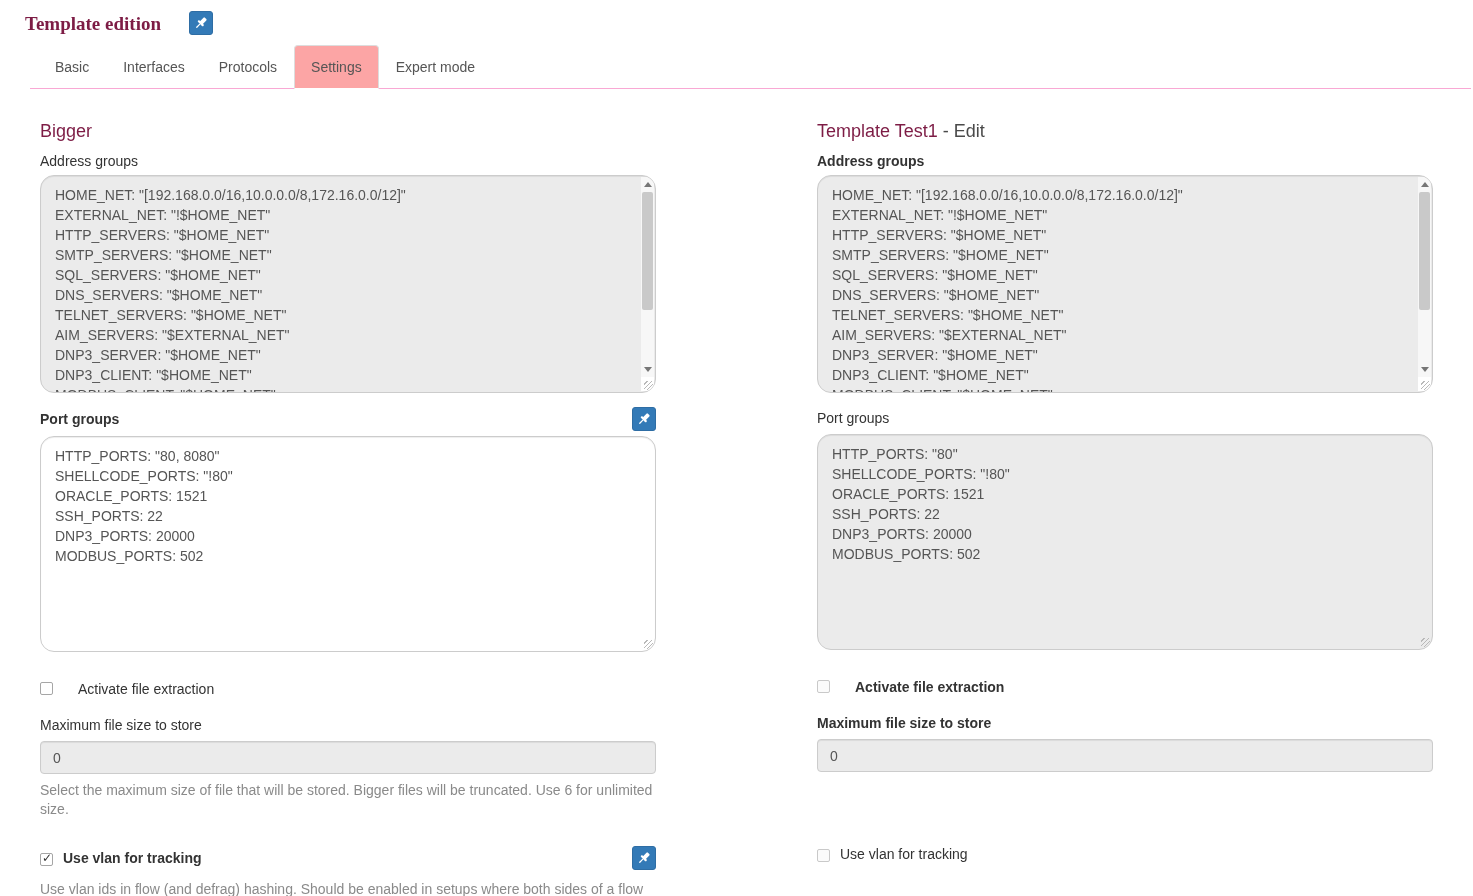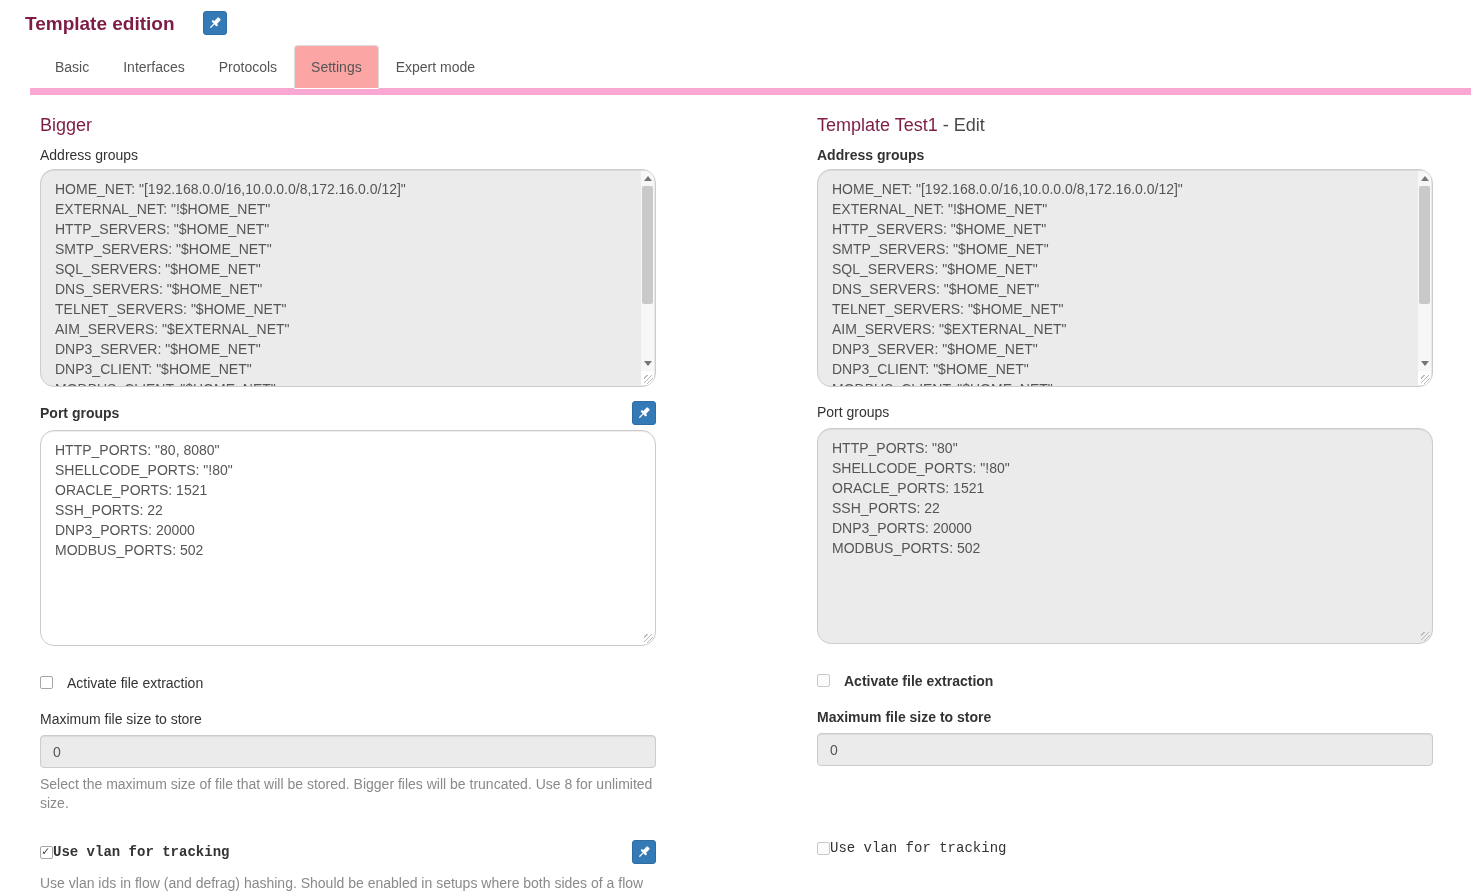--- a/index.html
+++ b/index.html
@@ -3,28 +3,28 @@
 <meta charset="utf-8">
 <style>
   * { margin:0; padding:0; box-sizing:content-box; }
   html,body { background:#fff; }
   body {
     width:1473px; height:896px; overflow:hidden;
     font-family:"Liberation Sans","DejaVu Sans",sans-serif;
     font-size:14px; color:#333;
   }
   
-  .title-row { display:flex; align-items:center; gap:28px; padding:11px 0 0 25px; }
+  .title-row { display:flex; align-items:center; gap:28px; padding:11px 0 0 25px;font-family:Liberation Serif, serif; }
   .page-title { font-size:19px; font-weight:bold; color:#7d1c45; line-height:23px; }
   .pin-btn {
     width:22px; height:22px; background:#337ab7; border:1px solid #2e6da4; border-radius:3px;
     display:inline-flex; align-items:center; justify-content:center; cursor:pointer; flex:0 0 auto;
   }
   
-  .tabs { list-style:none; display:flex; margin:10px 2px 0 30px; padding-left:8px; border-bottom:7px solid #f9a8d4; }
+  .tabs { list-style:none; display:flex; margin:10px 2px 12px 30px; padding-left:8px; border-bottom:1px solid #f9a8d4; }
   .tab {
     padding:11px 16px; color:#555; cursor:pointer; position:relative; margin-bottom:-1px;
     border:1px solid transparent; border-radius:4px 4px 0 0; line-height:20px;
   }
   .tab.active { background:#fca5a5; border-color:#ddd; border-bottom-color:#fff; }
   
   .content { display:flex; gap:161px; padding-left:40px; }
   .col { width:616px; flex:0 0 auto; }
   .col-heading { font-size:18px; font-weight:400; color:#7d1c45; margin:19px 0 0; line-height:22px; }
   .col-heading a { color:#7d1c45; text-decoration:none; cursor:pointer; }
@@ -55,32 +55,32 @@
   .tri-down { width:0; height:0; border-left:4px solid transparent; border-right:4px solid transparent; border-top:5px solid #767676; }
   .sb-thumb { position:absolute; top:15px; left:1px; width:11px; height:118px; background:#c9c9c9; border-radius:2px; cursor:pointer; }
   .corner { position:absolute; right:1px; bottom:1px; width:13px; height:14px; background:#fff; border-radius:0 0 3px 0; }
   .grip { position:absolute; right:2px; bottom:2px; width:9px; height:9px;
           background:repeating-linear-gradient(135deg, transparent 0 2px, #b9b9b9 2px 3px); cursor:nwse-resize; }
   
   .cb { display:inline-block; width:13px; height:13px; border:1px solid #a6a6a6; border-radius:2px;
         background:#fff; position:relative; box-sizing:border-box; flex:0 0 auto; cursor:pointer; }
   .cb.dim { border-color:#c9c9c9; background:#fbfbfb; cursor:default; }
   .cb.checked::after { content:"\2713"; position:absolute; left:1px; top:-3px; font-size:12px; font-weight:700; color:#333; }
-  .cb-row { display:flex; align-items:center; gap:14px; margin-top:28px; min-height:17px; }
+  .cb-row { display:flex; align-items:center; gap:25px; margin-top:28px; min-height:17px; }
   
   .max-label { margin:20px 0 7px; line-height:17px; }
   .text-input {
     display:block; width:100%; box-sizing:border-box; height:33px; padding:6px 12px;
     font-family:"Liberation Sans","DejaVu Sans",sans-serif; font-size:14px; color:#555;
     background:#ebebeb; border:1px solid #ccc; border-radius:4px; box-shadow:inset 0 1px 1px rgba(0,0,0,.07);
   }
   .help { color:#8a8a8a; margin-top:7px; line-height:19px; }
   .vlan-row { display:flex; align-items:center; min-height:22px; margin-top:27px; }
   .vlan-row.mt-right { margin-top:71px; }
-  .vlan-row .grow { display:flex; align-items:center; flex:1;font-family:Liberation Mono, monospace; }
+  .vlan-row .grow { display:flex; align-items:flex-end; gap:10px; flex:1; }
 </style>
 </head>
 <body>
 
 <div class="title-row">
   <span class="page-title">Template edition</span>
   <span class="pin-btn">
     <svg width="14" height="14" viewBox="0 0 14 14">
       <g transform="rotate(45 7 7)" fill="#ffffff">
         <rect x="5" y="0.5" width="4" height="6.5" rx="1"></rect>
@@ -147,21 +147,21 @@
       <div class="grip"></div>
     </div>
 
     <div class="cb-row">
       <span class="cb"></span>
       <span>Activate file extraction</span>
     </div>
 
     <div class="max-label">Maximum file size to store</div>
     <input class="text-input" type="text" value="0" style="">
-    <div class="help">Select the maximum size of file that will be stored. Bigger files will be truncated. Use 8 for unlimited size.</div>
+    <div class="help">Select the maximum size of file that will be stored. Bigger files will be truncated. Use 6 for unlimited size.</div>
 
     <div class="vlan-row">
       <div class="grow">
         <span class="cb checked"></span>
         <span class="bold">Use vlan for tracking</span>
       </div>
       <span class="pin-btn">
         <svg width="14" height="14" viewBox="0 0 14 14">
           <g transform="rotate(45 7 7)" fill="#ffffff">
             <rect x="5" y="0.5" width="4" height="6.5" rx="1"></rect>

